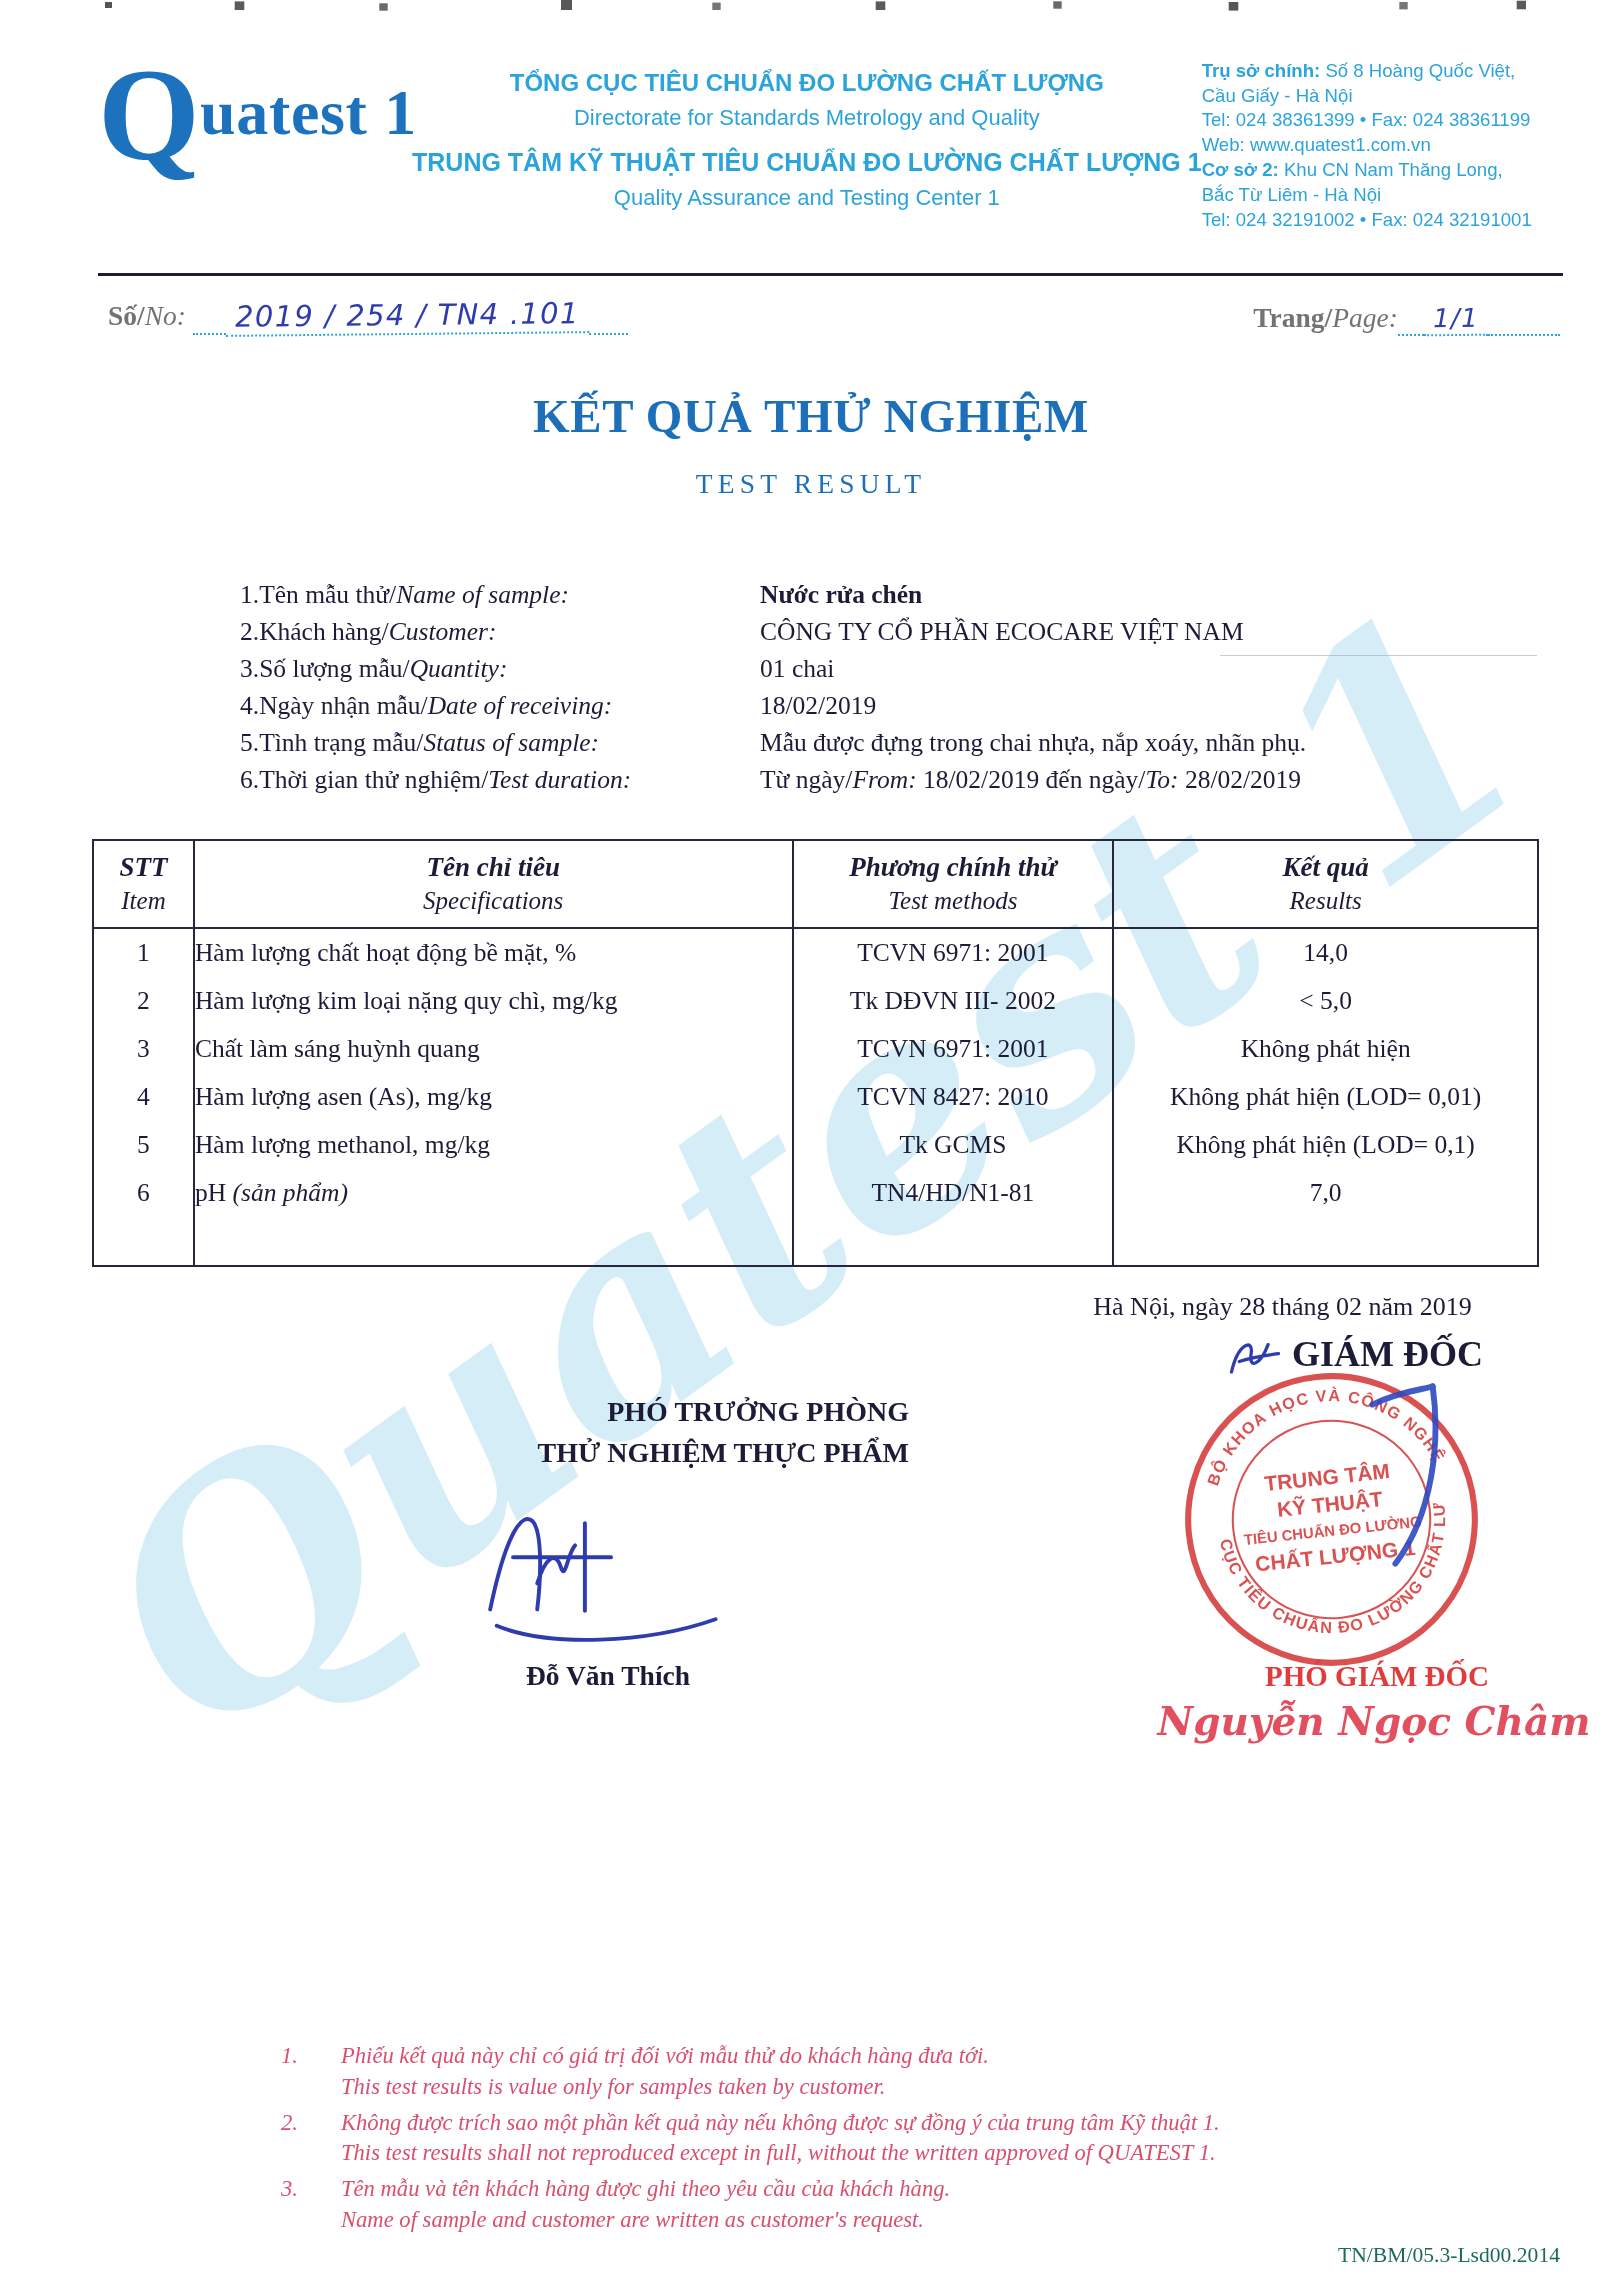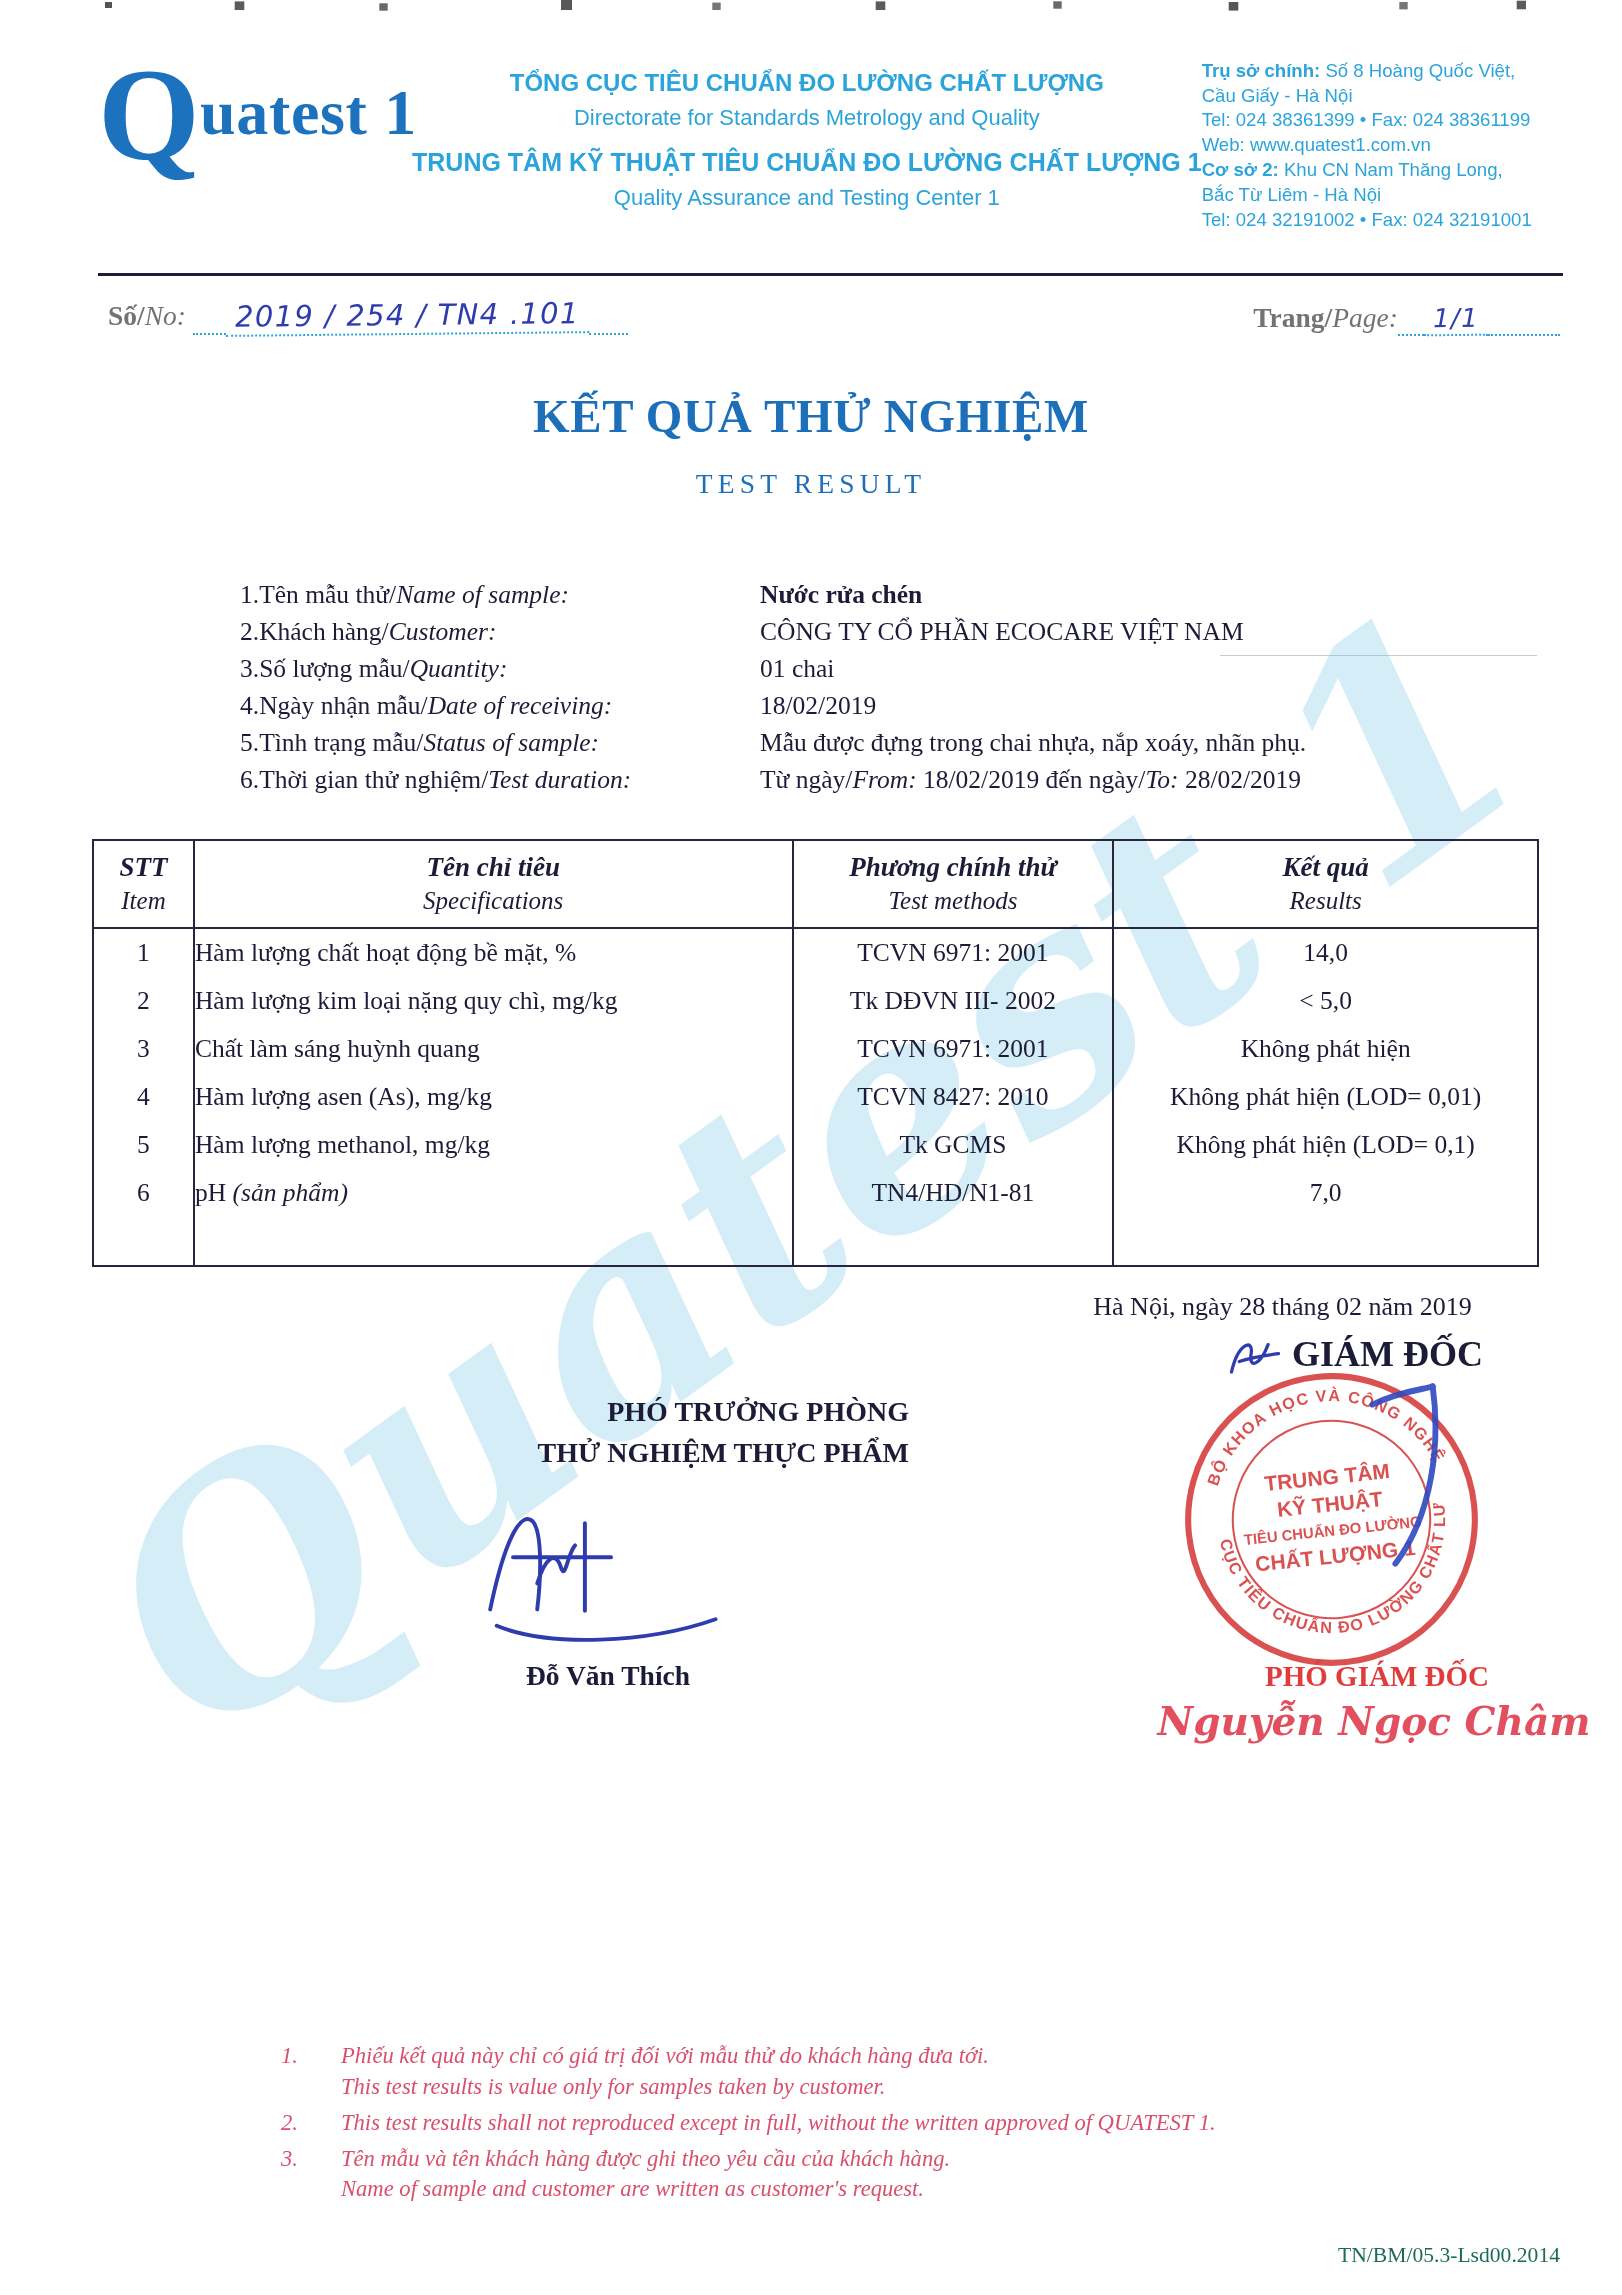--- a/index.html
+++ b/index.html
@@ -290,20 +290,21 @@
     <div class="note">
       <div class="note-num">1.</div>
       <div>
         <div>Phiếu kết quả này chỉ có giá trị đối với mẫu thử do khách hàng đưa tới.</div>
         <div>This test results is value only for samples taken by customer.</div>
       </div>
     </div>
     <div class="note">
       <div class="note-num">2.</div>
       <div>
+        <div>Không được trích sao một phần kết quả này nếu không được sự đồng ý của trung tâm Kỹ thuật 1.</div>
         <div>This test results shall not reproduced except in full, without the written approved of QUATEST 1.</div>
       </div>
     </div>
     <div class="note">
       <div class="note-num">3.</div>
       <div>
         <div>Tên mẫu và tên khách hàng được ghi theo yêu cầu của khách hàng.</div>
         <div>Name of sample and customer are written as customer's request.</div>
       </div>
     </div>

